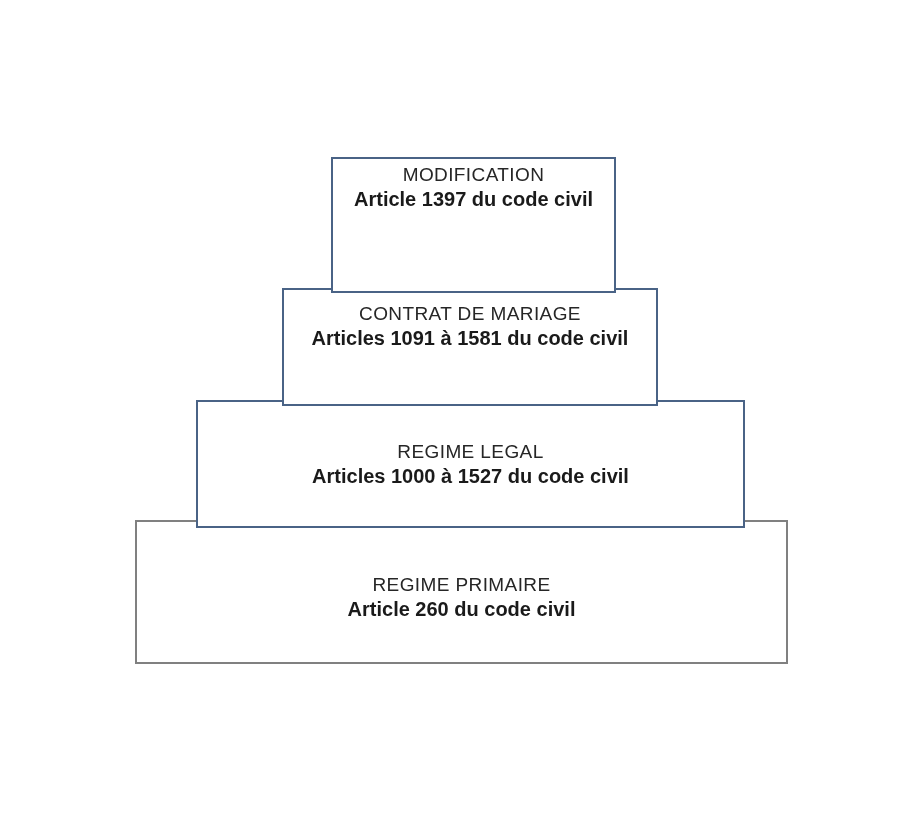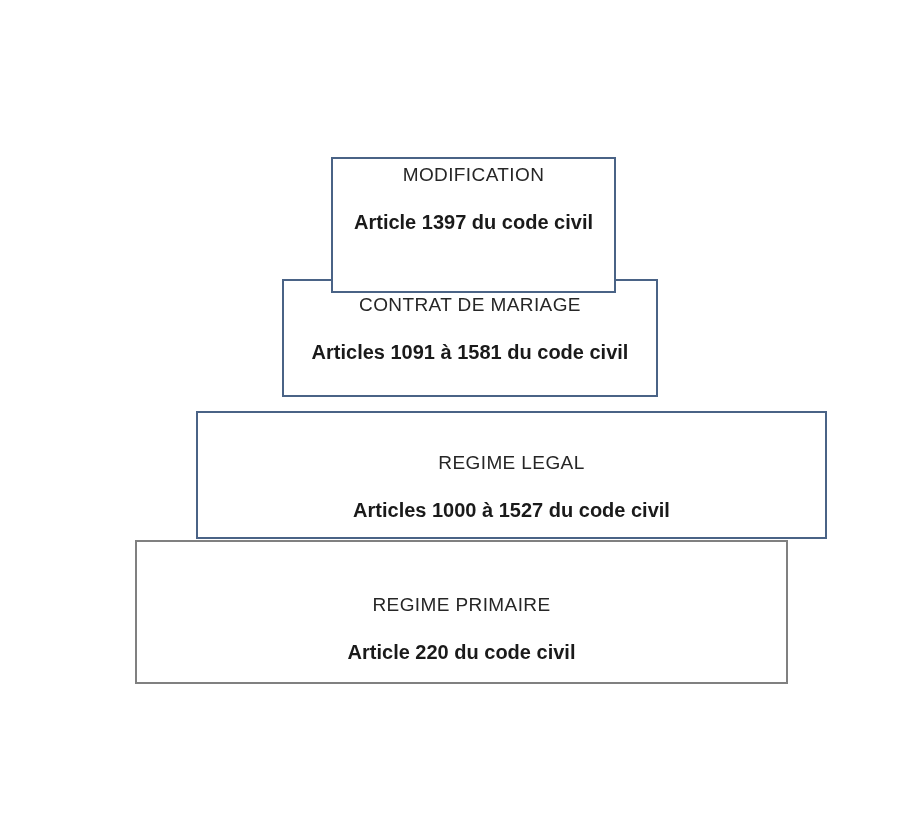--- a/index.html
+++ b/index.html
@@ -27,44 +27,43 @@
     color: #262626;
     letter-spacing: 0.4px;
     line-height: 24px;
     white-space: nowrap;
   }
   .level-box .article {
     font-size: 20px;
     font-weight: 700;
     color: #1a1a1a;
     line-height: 24px;
-    margin-top: 23px;
     white-space: nowrap;
   }
   
   #level-modification {
     left: 331px; top: 157px; width: 285px; height: 136px;
     border: 2px solid var(--blue-border);
     padding-top: 4px;
     z-index: 4;
   }
   #level-contrat {
-    left: 282px; top: 279px; width: 376px; height: 118px;
+    left: 282px; top: 288px; width: 376px; height: 118px;
     border: 2px solid var(--blue-border);
     padding-top: 12px;
     z-index: 3;
   }
   #level-legal {
-    left: 196px; top: 411px; width: 631px; height: 128px;
+    left: 196px; top: 400px; width: 549px; height: 128px;
     border: 2px solid var(--blue-border);
     padding-top: 38px;
     z-index: 2;
   }
   #level-primaire {
-    left: 135px; top: 540px; width: 653px; height: 144px;
+    left: 135px; top: 520px; width: 653px; height: 144px;
     border: 2px solid var(--gray-border);
     padding-top: 51px;
     z-index: 1;
   }
 </style>
 </head>
 <body>
 
 <div class="canvas">
 
@@ -78,16 +77,16 @@
     <div class="article">Articles 1091 à 1581 du code civil</div>
   </div>
 
   <div class="level-box" id="level-legal">
     <div class="title">REGIME LEGAL</div>
     <div class="article">Articles 1000 à 1527 du code civil</div>
   </div>
 
   <div class="level-box" id="level-primaire">
     <div class="title">REGIME PRIMAIRE</div>
-    <div class="article">Article 220 du code civil</div>
+    <div class="article">Article 260 du code civil</div>
   </div>
 
 </div>
 
 </body></html>

